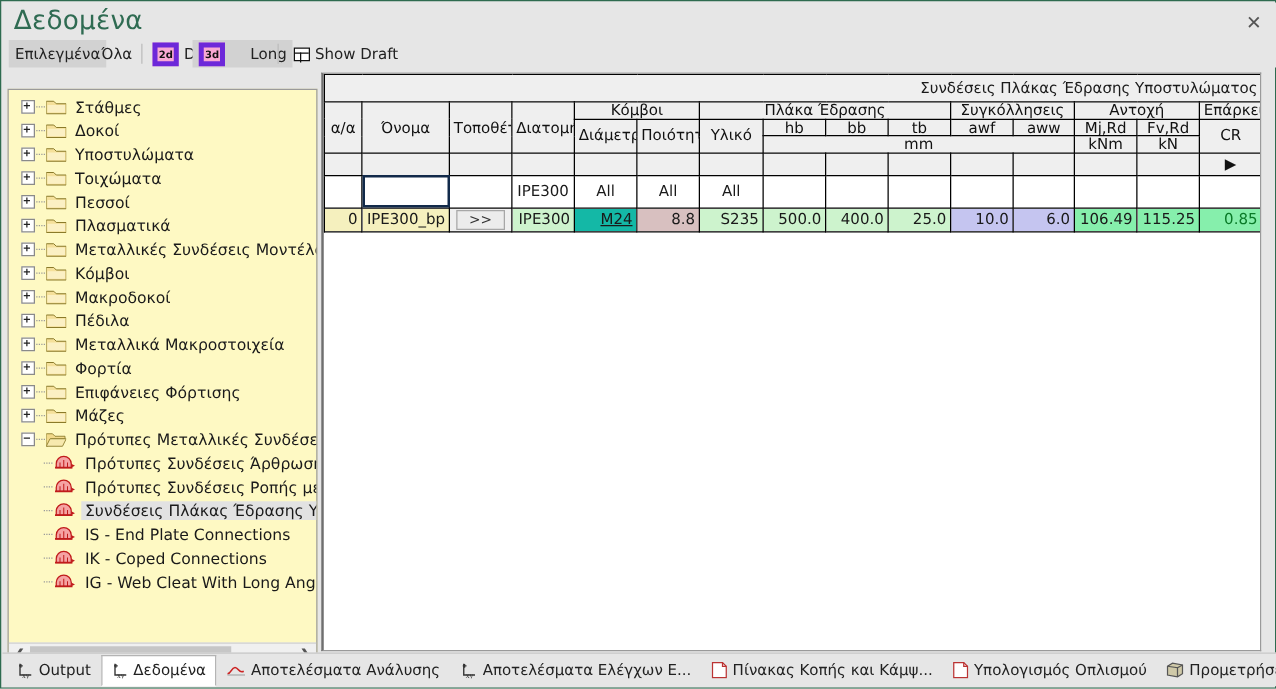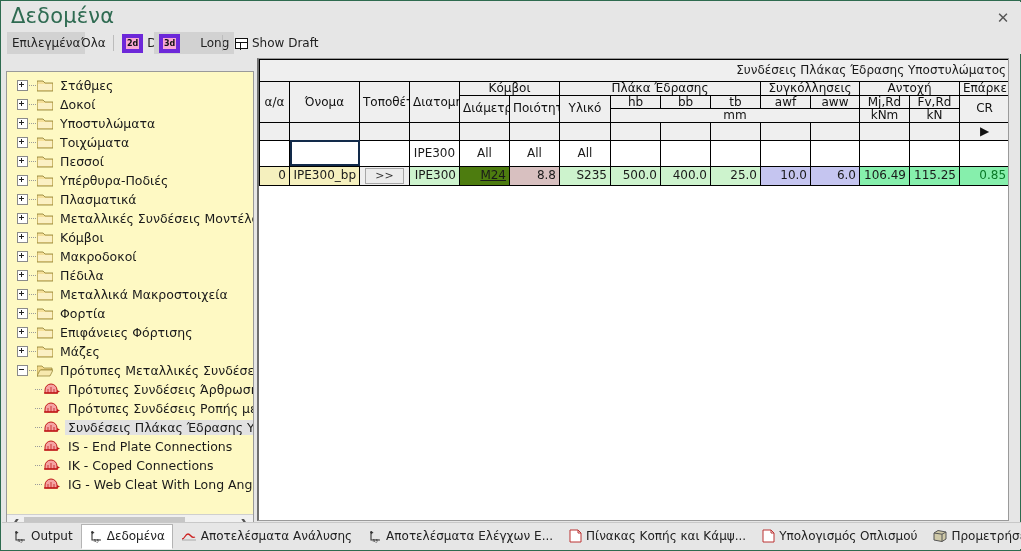--- a/index.html
+++ b/index.html
@@ -130,21 +130,21 @@
     font-weight:normal;overflow:hidden;white-space:nowrap;
     font-size:12px;line-height:1.05;
   }
   .hdr{background:#efefef;text-align:center;vertical-align:middle;color:#111;}
   .bigtitle{height:22px;text-align:right;background:#efefef;font-size:12px;}
   .wrapcell{white-space:normal;line-height:11px;}
   .filterrow td{height:26px;background:#ffffff;text-align:center;}
   .datarow td{height:17px;text-align:right;}
   .c-yellow{background:#f5f0be;}
   .c-green{background:#cdf3cd;}
-  .c-pink{background:#4d7c0f;text-decoration:underline;}
+  .c-pink{background:#14b8a6;text-decoration:underline;}
   .c-mauve{background:#d8c0c0;}
   .c-blue{background:#c5c5f0;}
   .c-white{background:#86efac;}
   .sel-cell{
     background:#f5f0be;outline:2px solid #122a4a;outline-offset:-2px;
   }
   .btncell{
     background:#efefef;
   }
   .minibtn{
@@ -266,32 +266,20 @@
             <span class="indent" style="width: 10px;"></span>
             <span class="exp plus"></span>
             <span class="dots"></span>
             <span class="folder">
               <svg width="16" height="13" viewBox="0 0 16 13">
                 <path d="M0 2h6l2 2h8v8H0z" fill="#f5e09a" stroke="#8a7a2a" stroke-width=".8"></path>
                 <path d="M1 5h14v6H1z" fill="#fbf0c4" stroke="none"></path>
               </svg>
             </span>
             <span class="lbl">Πεσσοί</span>
-          </div>
-          <div class="tnode">
-            <span class="indent" style="width: 10px;"></span>
-            <span class="exp plus"></span>
-            <span class="dots"></span>
-            <span class="folder">
-              <svg width="16" height="13" viewBox="0 0 16 13">
-                <path d="M0 2h6l2 2h8v8H0z" fill="#f5e09a" stroke="#8a7a2a" stroke-width=".8"></path>
-                <path d="M1 5h14v6H1z" fill="#fbf0c4" stroke="none"></path>
-              </svg>
-            </span>
-            <span class="lbl">Υπέρθυρα-Ποδιές</span>
           </div>
           <div class="tnode">
             <span class="indent" style="width: 10px;"></span>
             <span class="exp plus"></span>
             <span class="dots"></span>
             <span class="folder">
               <svg width="16" height="13" viewBox="0 0 16 13">
                 <path d="M0 2h6l2 2h8v8H0z" fill="#f5e09a" stroke="#8a7a2a" stroke-width=".8"></path>
                 <path d="M1 5h14v6H1z" fill="#fbf0c4" stroke="none"></path>
               </svg>

